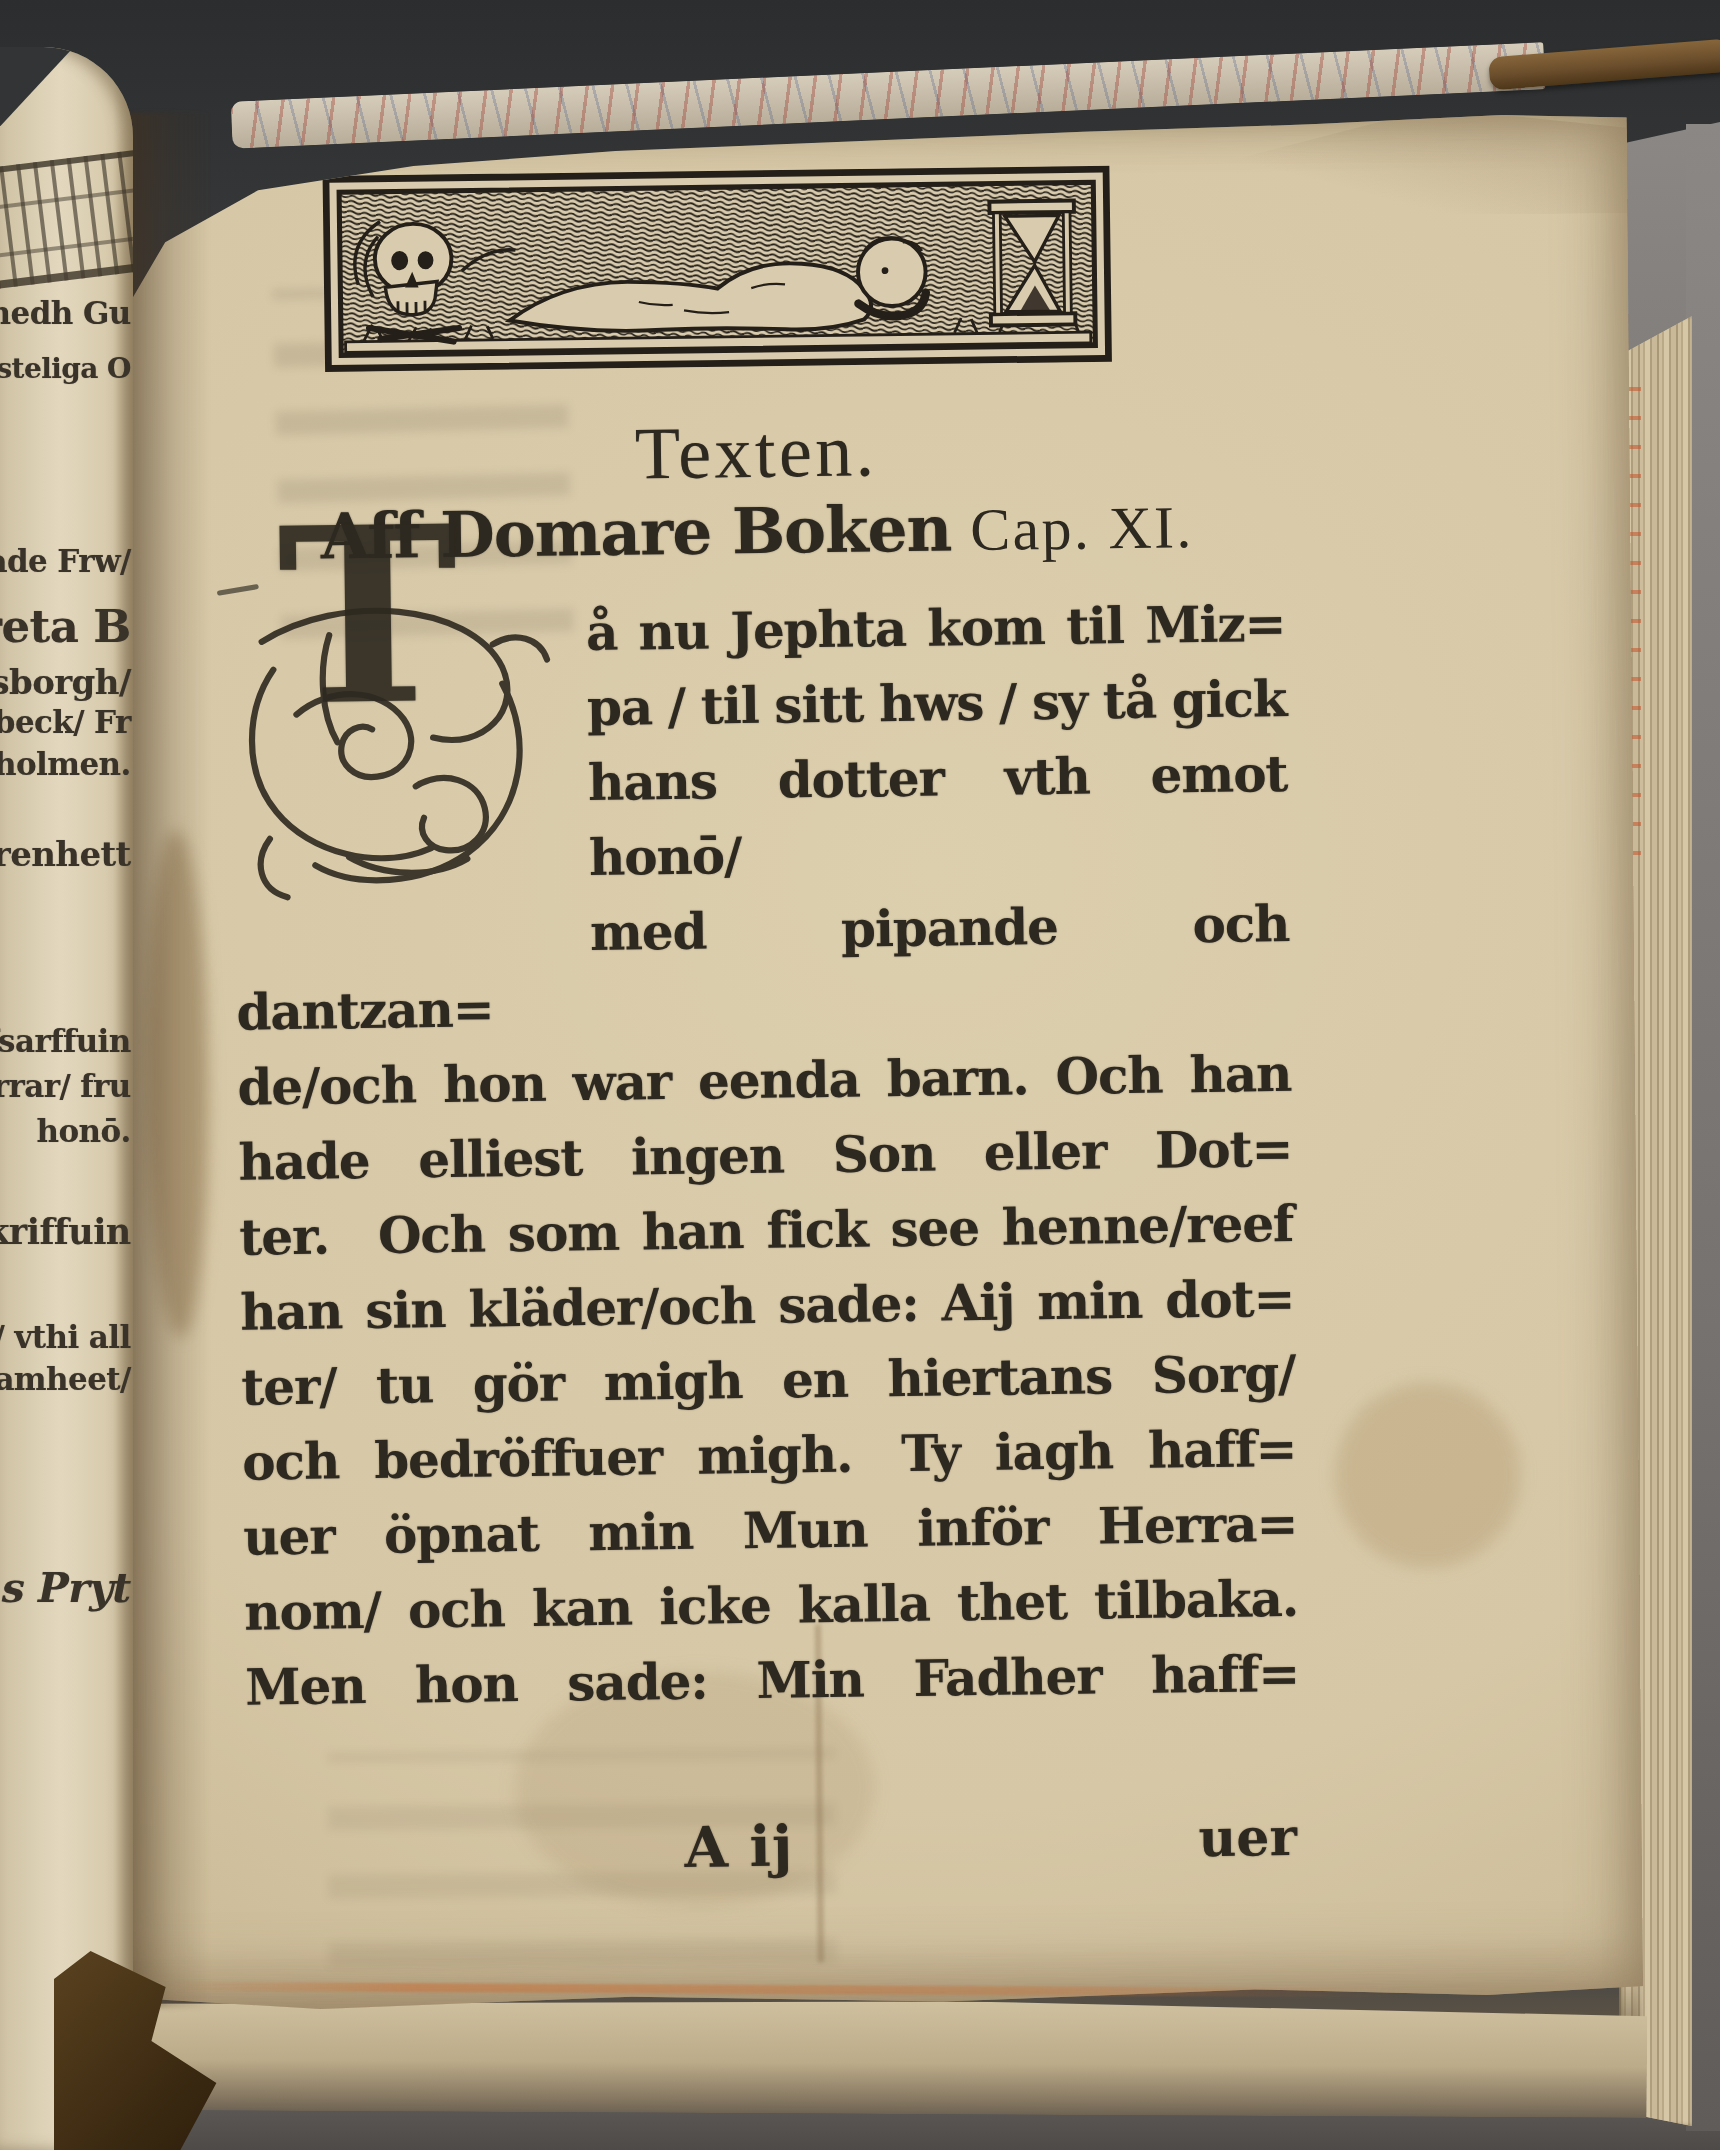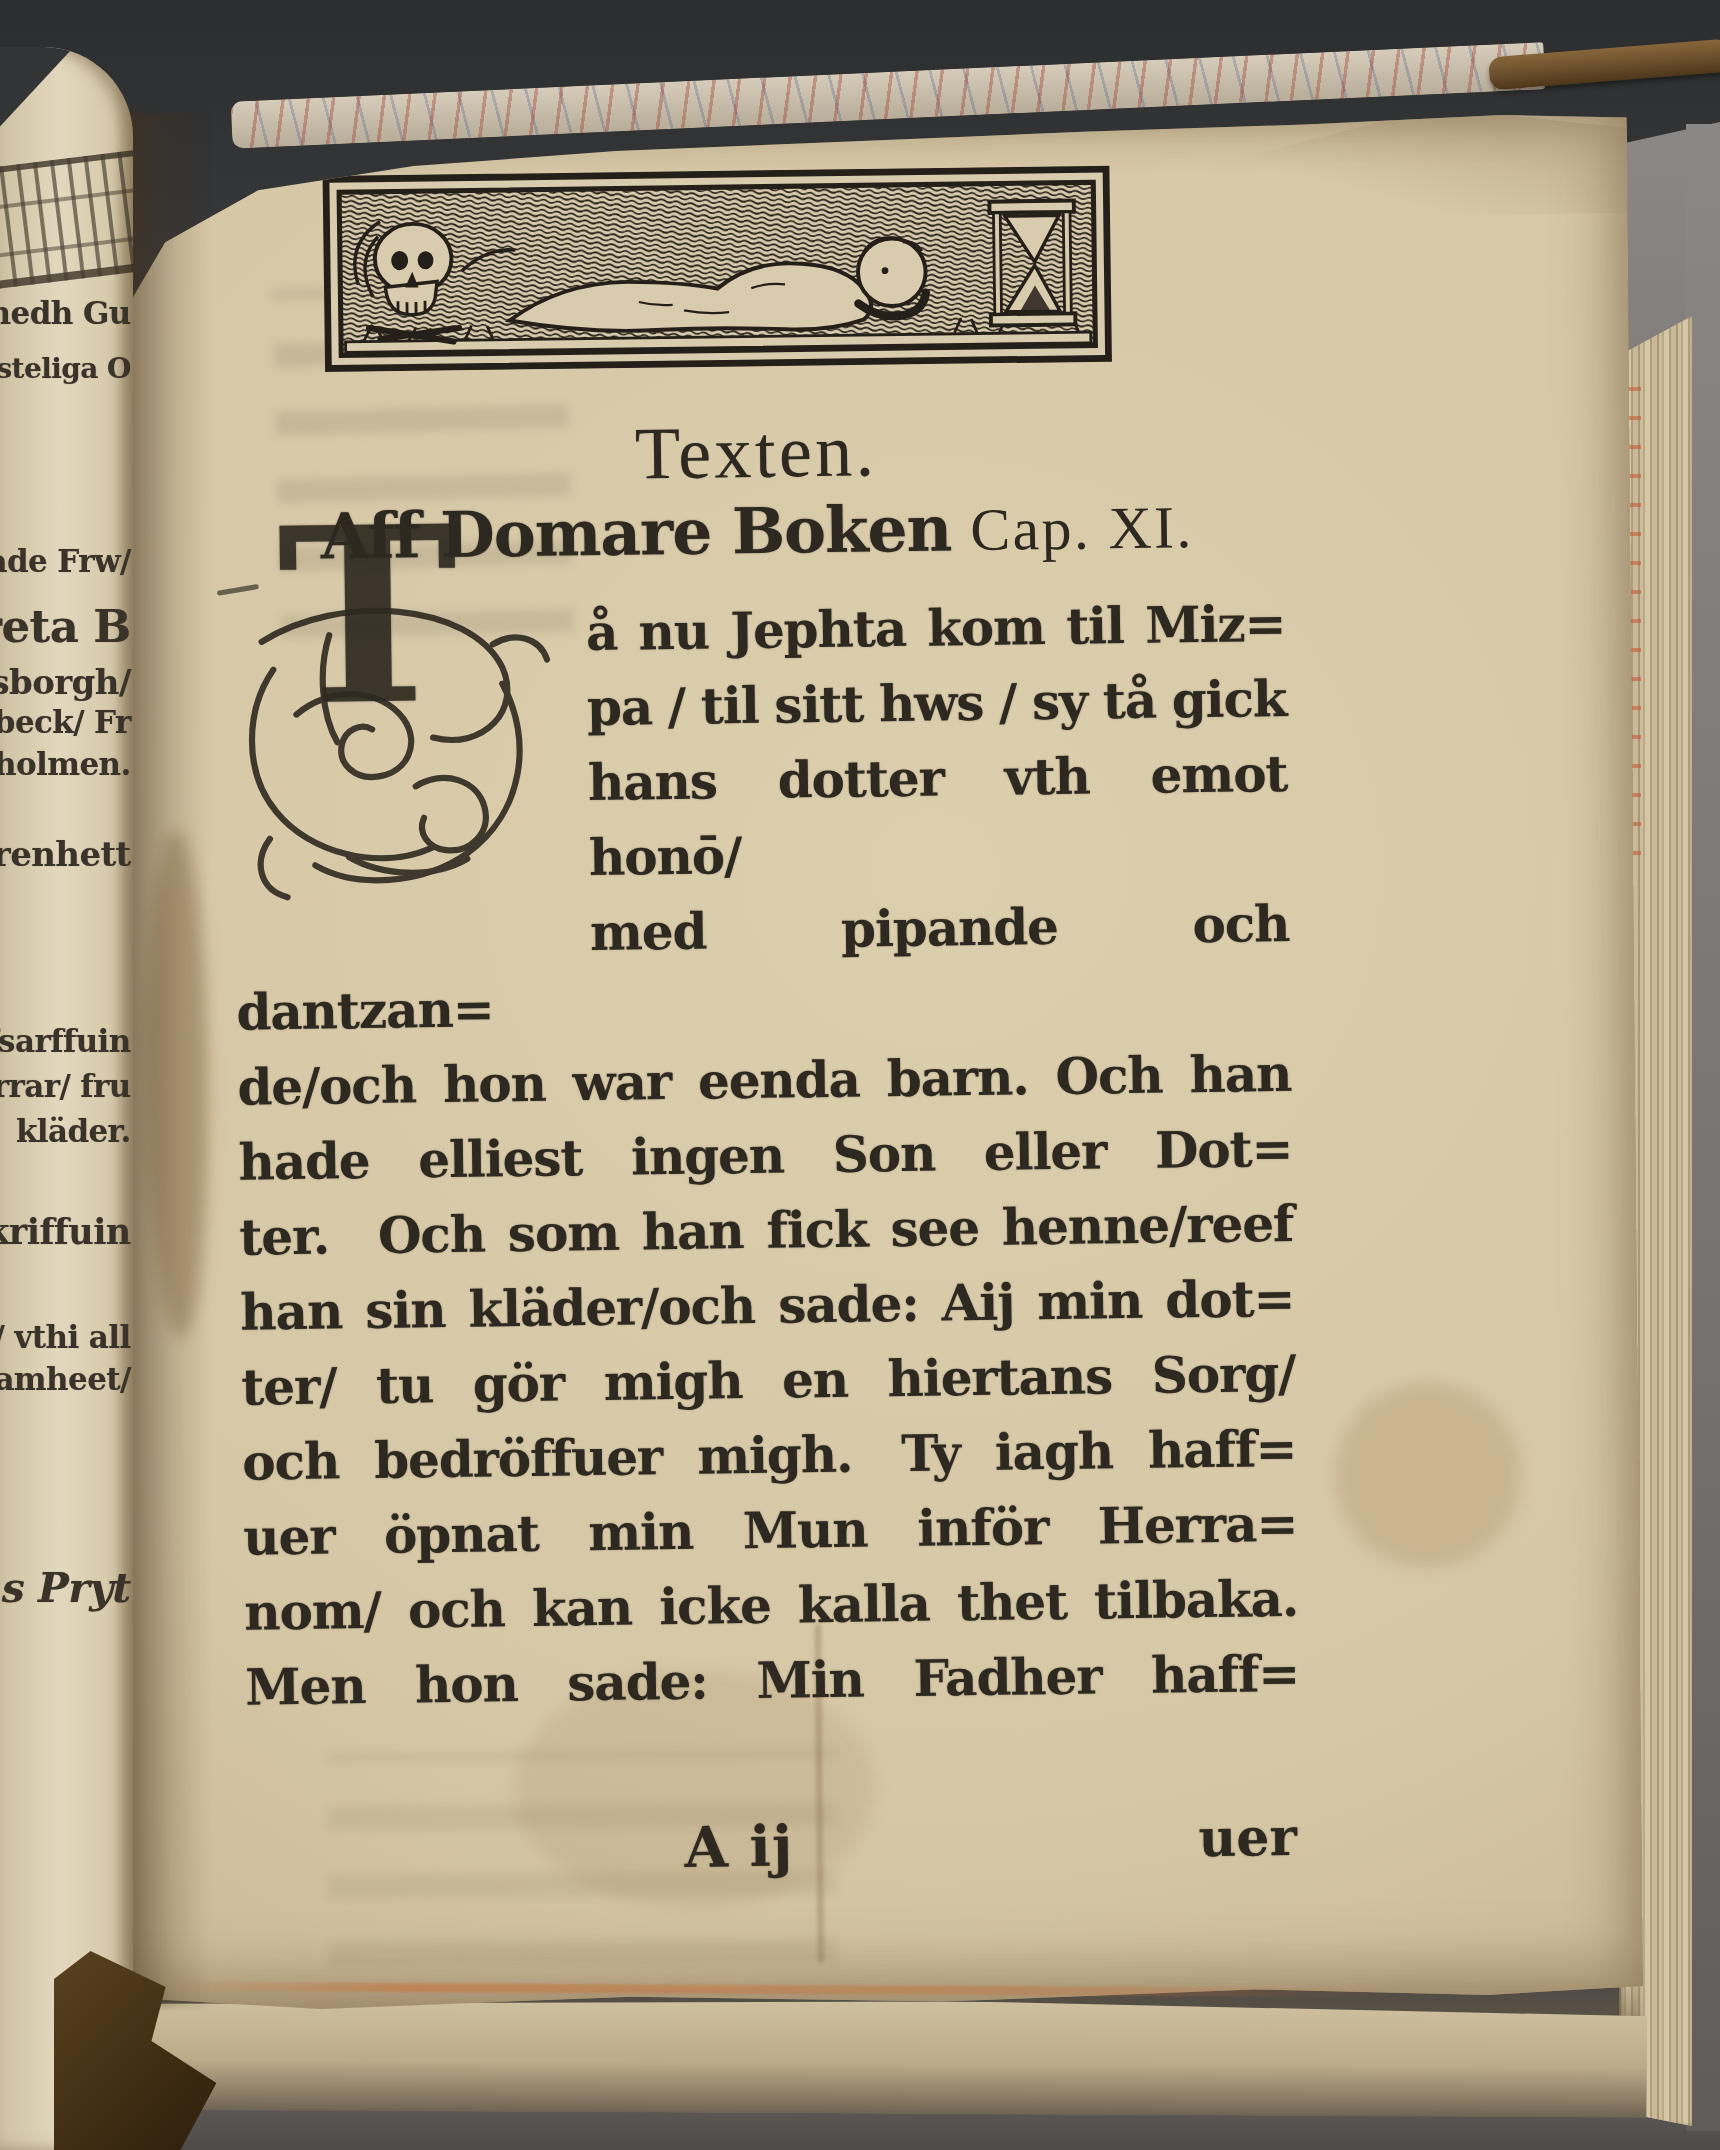--- a/index.html
+++ b/index.html
@@ -283,21 +283,21 @@
         <div class="lp-frag">ch Cronebeck/ Fr</div>
 
         <div class="lp-frag">indholmen.</div>
 
         <div class="lp-frag">älborenhett</div>
 
         <div class="lp-frag">och Liffsarffuin</div>
 
         <div class="lp-frag">ige Herrar/ fru</div>
 
-        <div class="lp-frag">kläder.</div>
+        <div class="lp-frag">honō.</div>
 
         <div class="lp-frag">ch Tillskriffuin</div>
 
         <div class="lp-frag">kan/ vthi all</div>
 
         <div class="lp-frag">ksamheet/</div>
 
         <div class="lp-frag">ndreas Pryt</div>
       </div>
     <div class="lp-corner-dark"></div>

